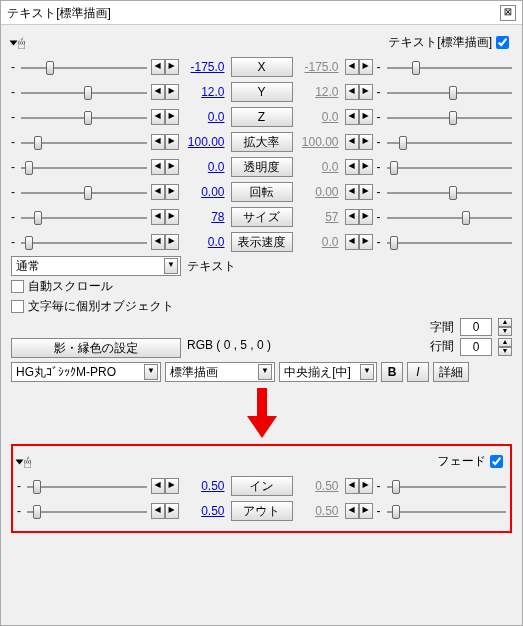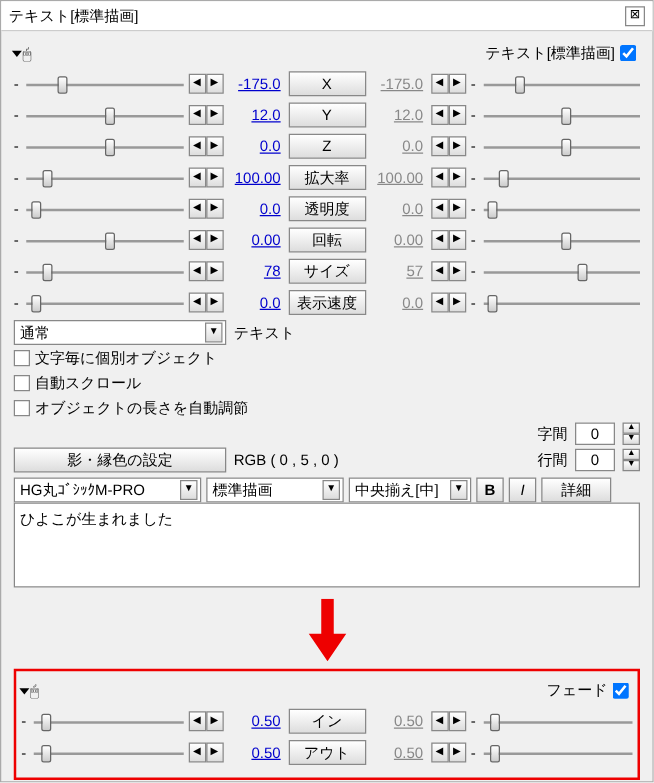--- a/index.html
+++ b/index.html
@@ -257,41 +257,37 @@
     <div style="display:flex;align-items:center;gap:6px;margin-top:2px">
       <div class="combo" style="width:170px">
         <span>通常</span>
         <span class="combo-arrow">▼</span>
       </div>
       <span>テキスト</span>
     </div>
 
     <div class="chk-row">
         <span class="chkbox"></span>
-        <span>文字毎に個別オブジェクト</span>
+        <span>自動スクロール</span>
       </div>
     <div class="chk-row">
         <span class="chkbox"></span>
-        <span>自動スクロール</span>
-      </div>
-    <div class="chk-row">
-        <span class="chkbox"></span>
-        <span>オブジェクトの長さを自動調節</span>
+        <span>文字毎に個別オブジェクト</span>
       </div>
 
     <div style="display:flex;align-items:center;gap:6px;margin-top:2px">
       <span style="flex:1"></span>
       <span>字間</span>
       <div class="input-small">0</div>
       <div class="updown">
           <div class="ud-btn">▲</div>
           <div class="ud-btn">▼</div>
         </div>
     </div>
-    <div style="display:flex;align-items:center;gap:6px;margin-top:2px">
+    <div style="display:flex;gap:6px;margin-top:2px">
       <div class="btn" style="width:170px">影・縁色の設定</div>
       <span>RGB ( 0 , 5 , 0 )</span>
       <span style="flex:1"></span>
       <span>行間</span>
       <div class="input-small">0</div>
       <div class="updown">
           <div class="ud-btn">▲</div>
           <div class="ud-btn">▼</div>
         </div>
     </div>
@@ -304,24 +300,23 @@
       <div class="combo" style="width:110px">
           <span>標準描画</span>
           <span class="combo-arrow">▼</span>
         </div>
       <div class="combo" style="width:98px">
           <span>中央揃え[中]</span>
           <span class="combo-arrow">▼</span>
         </div>
       <div class="btn" style="width:22px;font-weight:bold">B</div>
       <div class="btn" style="width:22px;font-style:italic">I</div>
-      <div class="btn" style="width:56px">詳細</div>
-    </div>
-
-    <textarea class="txtarea" style="">ひよこが生まれました</textarea>
+      <div class="btn" style="width:36px">詳細</div>
+    </div>
+
 
     <div class="red-arrow">
       <svg width="36" height="50">
           <path d="M13 0 h10 v28 h10 L18 50 L3 28 h10 Z" fill="#e00"></path>
         </svg>
     </div>
 
     <div class="fade-box">
       <div class="header2">
         <span class="tri"></span>

